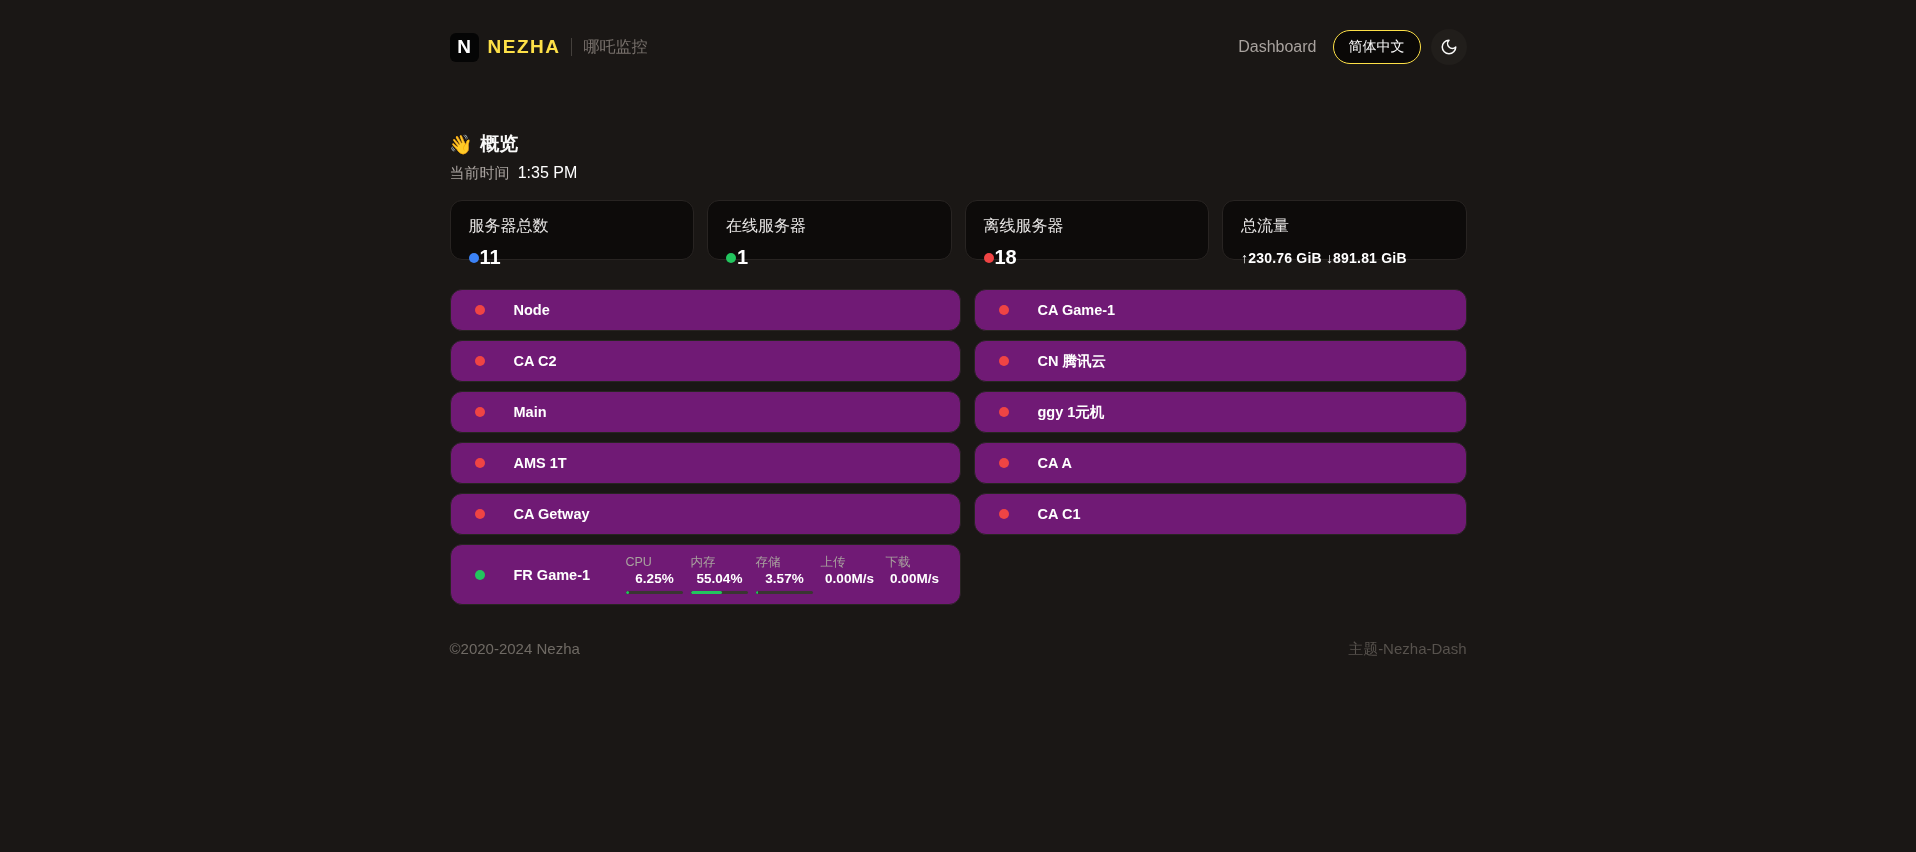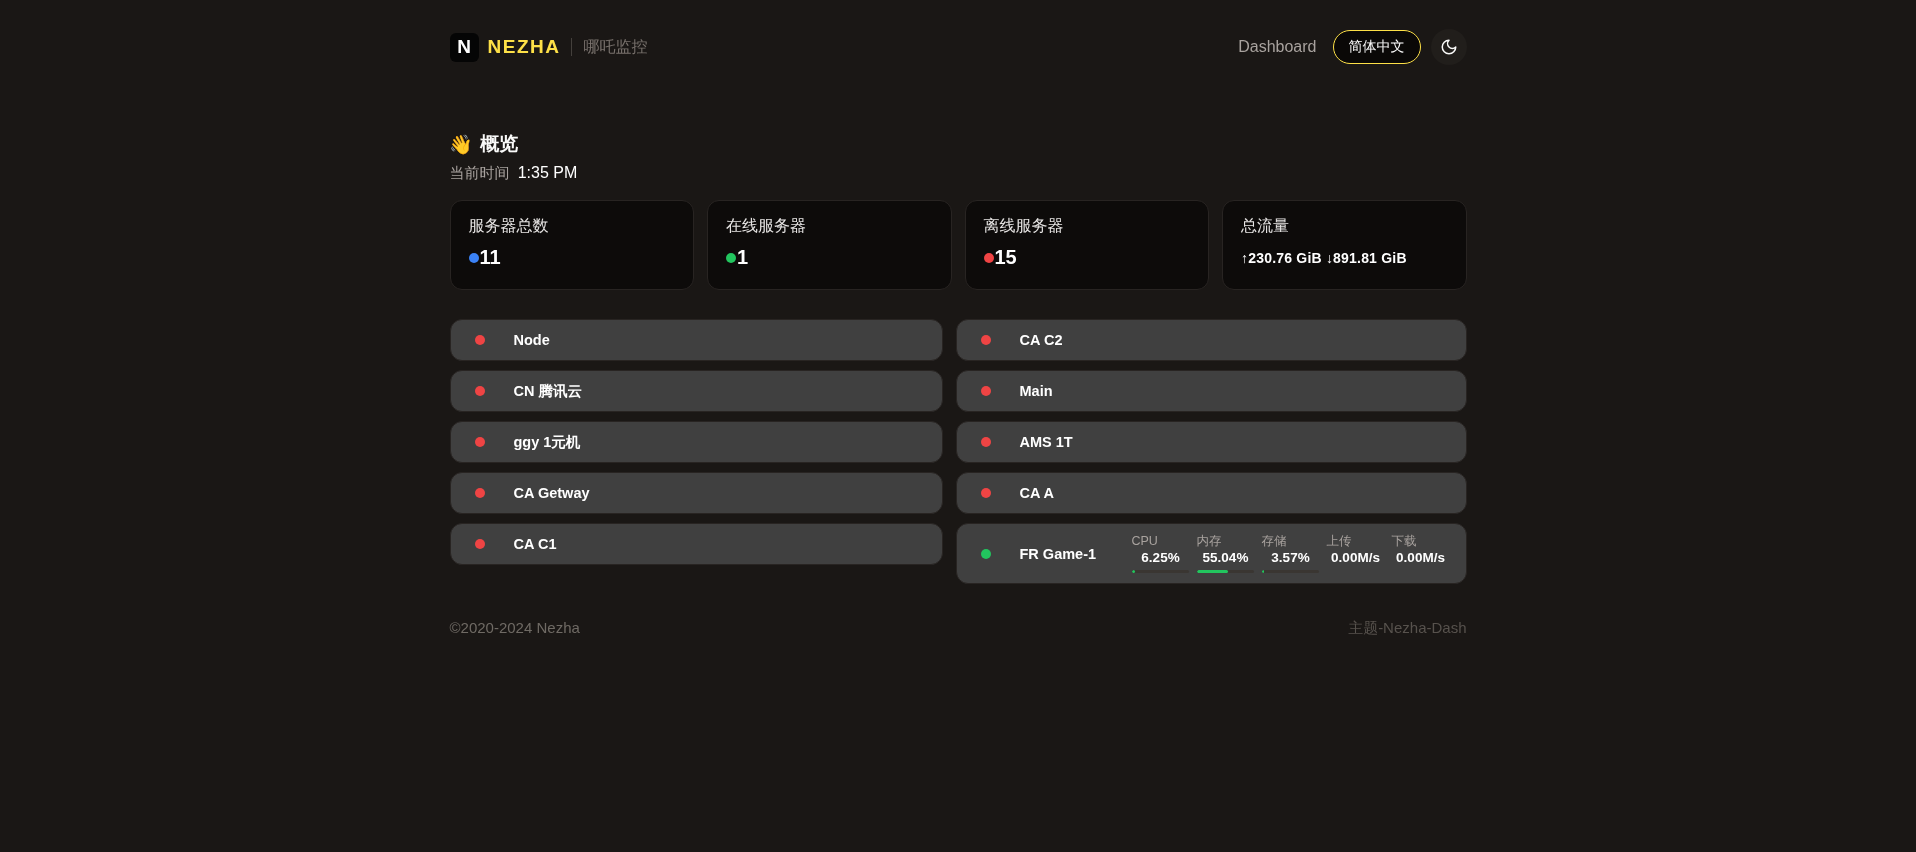--- a/index.html
+++ b/index.html
@@ -30,38 +30,38 @@
 
   
   .overview-title { margin-top:64px; font-size:19px; font-weight:700; display:flex; align-items:center; gap:7px; }
   .overview-time { margin-top:7px; font-size:15px; }
   .time-label { color:#a8a29e; }
   .time-value { color:#ffffff; font-weight:500; font-size:16px; margin-left:4px; }
 
   
   .stat-cards { display:grid; grid-template-columns:repeat(4,1fr); gap:13px; margin-top:17px; }
   .stat-card { background:#0d0b0a; border:1px solid #282422; border-radius:12px;
-               padding:15px 18px; height:90px; }
+               padding:15px 18px; height:60px; }
   .stat-title { font-size:16px; color:#e7e5e4; font-weight:500; }
   .stat-value-row { margin-top:9px; display:flex; align-items:center; gap:1px; }
   .stat-dot { width:10px; height:10px; border-radius:50%; flex:none; }
   .stat-number { font-size:20px; font-weight:700; color:#ffffff; }
   .stat-traffic { font-size:14px; font-weight:700; color:#ffffff; margin-top:13px; letter-spacing:.2px; }
 
   
   .tabs { margin-top:27px; display:inline-flex; align-items:center; background:#2b2826;
           border-radius:9999px; padding:4px 5px; height:36px; gap:2px; }
   .tab { color:#878077; font-weight:700; font-size:14.5px; padding:5px 12px;
          border-radius:9999px; cursor:pointer; white-space:nowrap; }
   .tab.active { background:#565249; color:#ffffff; }
 
   
   .server-grid { margin-top:29px; display:grid; grid-template-columns:1fr 1fr;
                  column-gap:13px; row-gap:9px; align-items:start; }
-  .server-row { background:#404040; border:1px solid #282422; border-radius:12px; height:42px;
+  .server-row { background:#701a75; border:1px solid #282422; border-radius:12px; height:42px;
                 display:flex; align-items:center; padding:0 16px 0 24px; cursor:pointer; }
   .server-row.has-stats { height:61px; }
   .row-dot { width:10px; height:10px; border-radius:50%; flex:none; }
   .server-name { font-weight:700; font-size:14.5px; margin-left:29px; color:#ffffff;
                  flex:none; min-width:112px; }
   .server-stats { display:flex; align-items:flex-start; gap:7px; }
   .stat-col { min-width:58px; }
   .stat-col .label { color:#a8a29e; font-size:12.5px; line-height:1.2; }
   .stat-col .value { color:#ffffff; font-weight:700; font-size:13.5px; margin-top:1px; line-height:1.2;text-align:center; }
   .stat-col .bar { margin-top:3px; width:57px; height:3px; background:#3a3632; border-radius:2px; overflow:hidden; }
@@ -119,39 +119,44 @@
     <div class="stat-title">在线服务器</div>
     <div class="stat-value-row">
       <span class="stat-dot" style="background: rgb(34, 197, 94);"></span>
       <span class="stat-number">1</span>
     </div>
   </div>
         <div class="stat-card">
     <div class="stat-title">离线服务器</div>
     <div class="stat-value-row">
       <span class="stat-dot" style="background: rgb(239, 68, 68);"></span>
-      <span class="stat-number">15</span>
+      <span class="stat-number">18</span>
     </div>
   </div>
         <div class="stat-card">
     <div class="stat-title">总流量</div>
 
   <div class="stat-traffic">↑230.76 GiB ↓891.81 GiB</div>
         </div>
       </section>
 
 
     <div class="server-grid">
         <div class="server-row">
     <span class="row-dot" style="background: rgb(239, 68, 68);"></span>
     <span class="server-name">Node</span>
 
   </div>
         <div class="server-row">
     <span class="row-dot" style="background: rgb(239, 68, 68);"></span>
+    <span class="server-name">CA Game-1</span>
+
+  </div>
+        <div class="server-row">
+    <span class="row-dot" style="background: rgb(239, 68, 68);"></span>
     <span class="server-name">CA C2</span>
 
   </div>
         <div class="server-row">
     <span class="row-dot" style="background: rgb(239, 68, 68);"></span>
     <span class="server-name">CN 腾讯云</span>
 
   </div>
         <div class="server-row">
     <span class="row-dot" style="background: rgb(239, 68, 68);"></span>
@@ -163,26 +168,26 @@
     <span class="server-name">ggy 1元机</span>
 
   </div>
         <div class="server-row">
     <span class="row-dot" style="background: rgb(239, 68, 68);"></span>
     <span class="server-name">AMS 1T</span>
 
   </div>
         <div class="server-row">
     <span class="row-dot" style="background: rgb(239, 68, 68);"></span>
+    <span class="server-name">CA A</span>
+
+  </div>
+        <div class="server-row">
+    <span class="row-dot" style="background: rgb(239, 68, 68);"></span>
     <span class="server-name">CA Getway</span>
-
-  </div>
-        <div class="server-row">
-    <span class="row-dot" style="background: rgb(239, 68, 68);"></span>
-    <span class="server-name">CA A</span>
 
   </div>
         <div class="server-row">
     <span class="row-dot" style="background: rgb(239, 68, 68);"></span>
     <span class="server-name">CA C1</span>
 
   </div>
         <div class="server-row has-stats">
     <span class="row-dot" style="background: rgb(34, 197, 94);"></span>
     <span class="server-name">FR Game-1</span>

